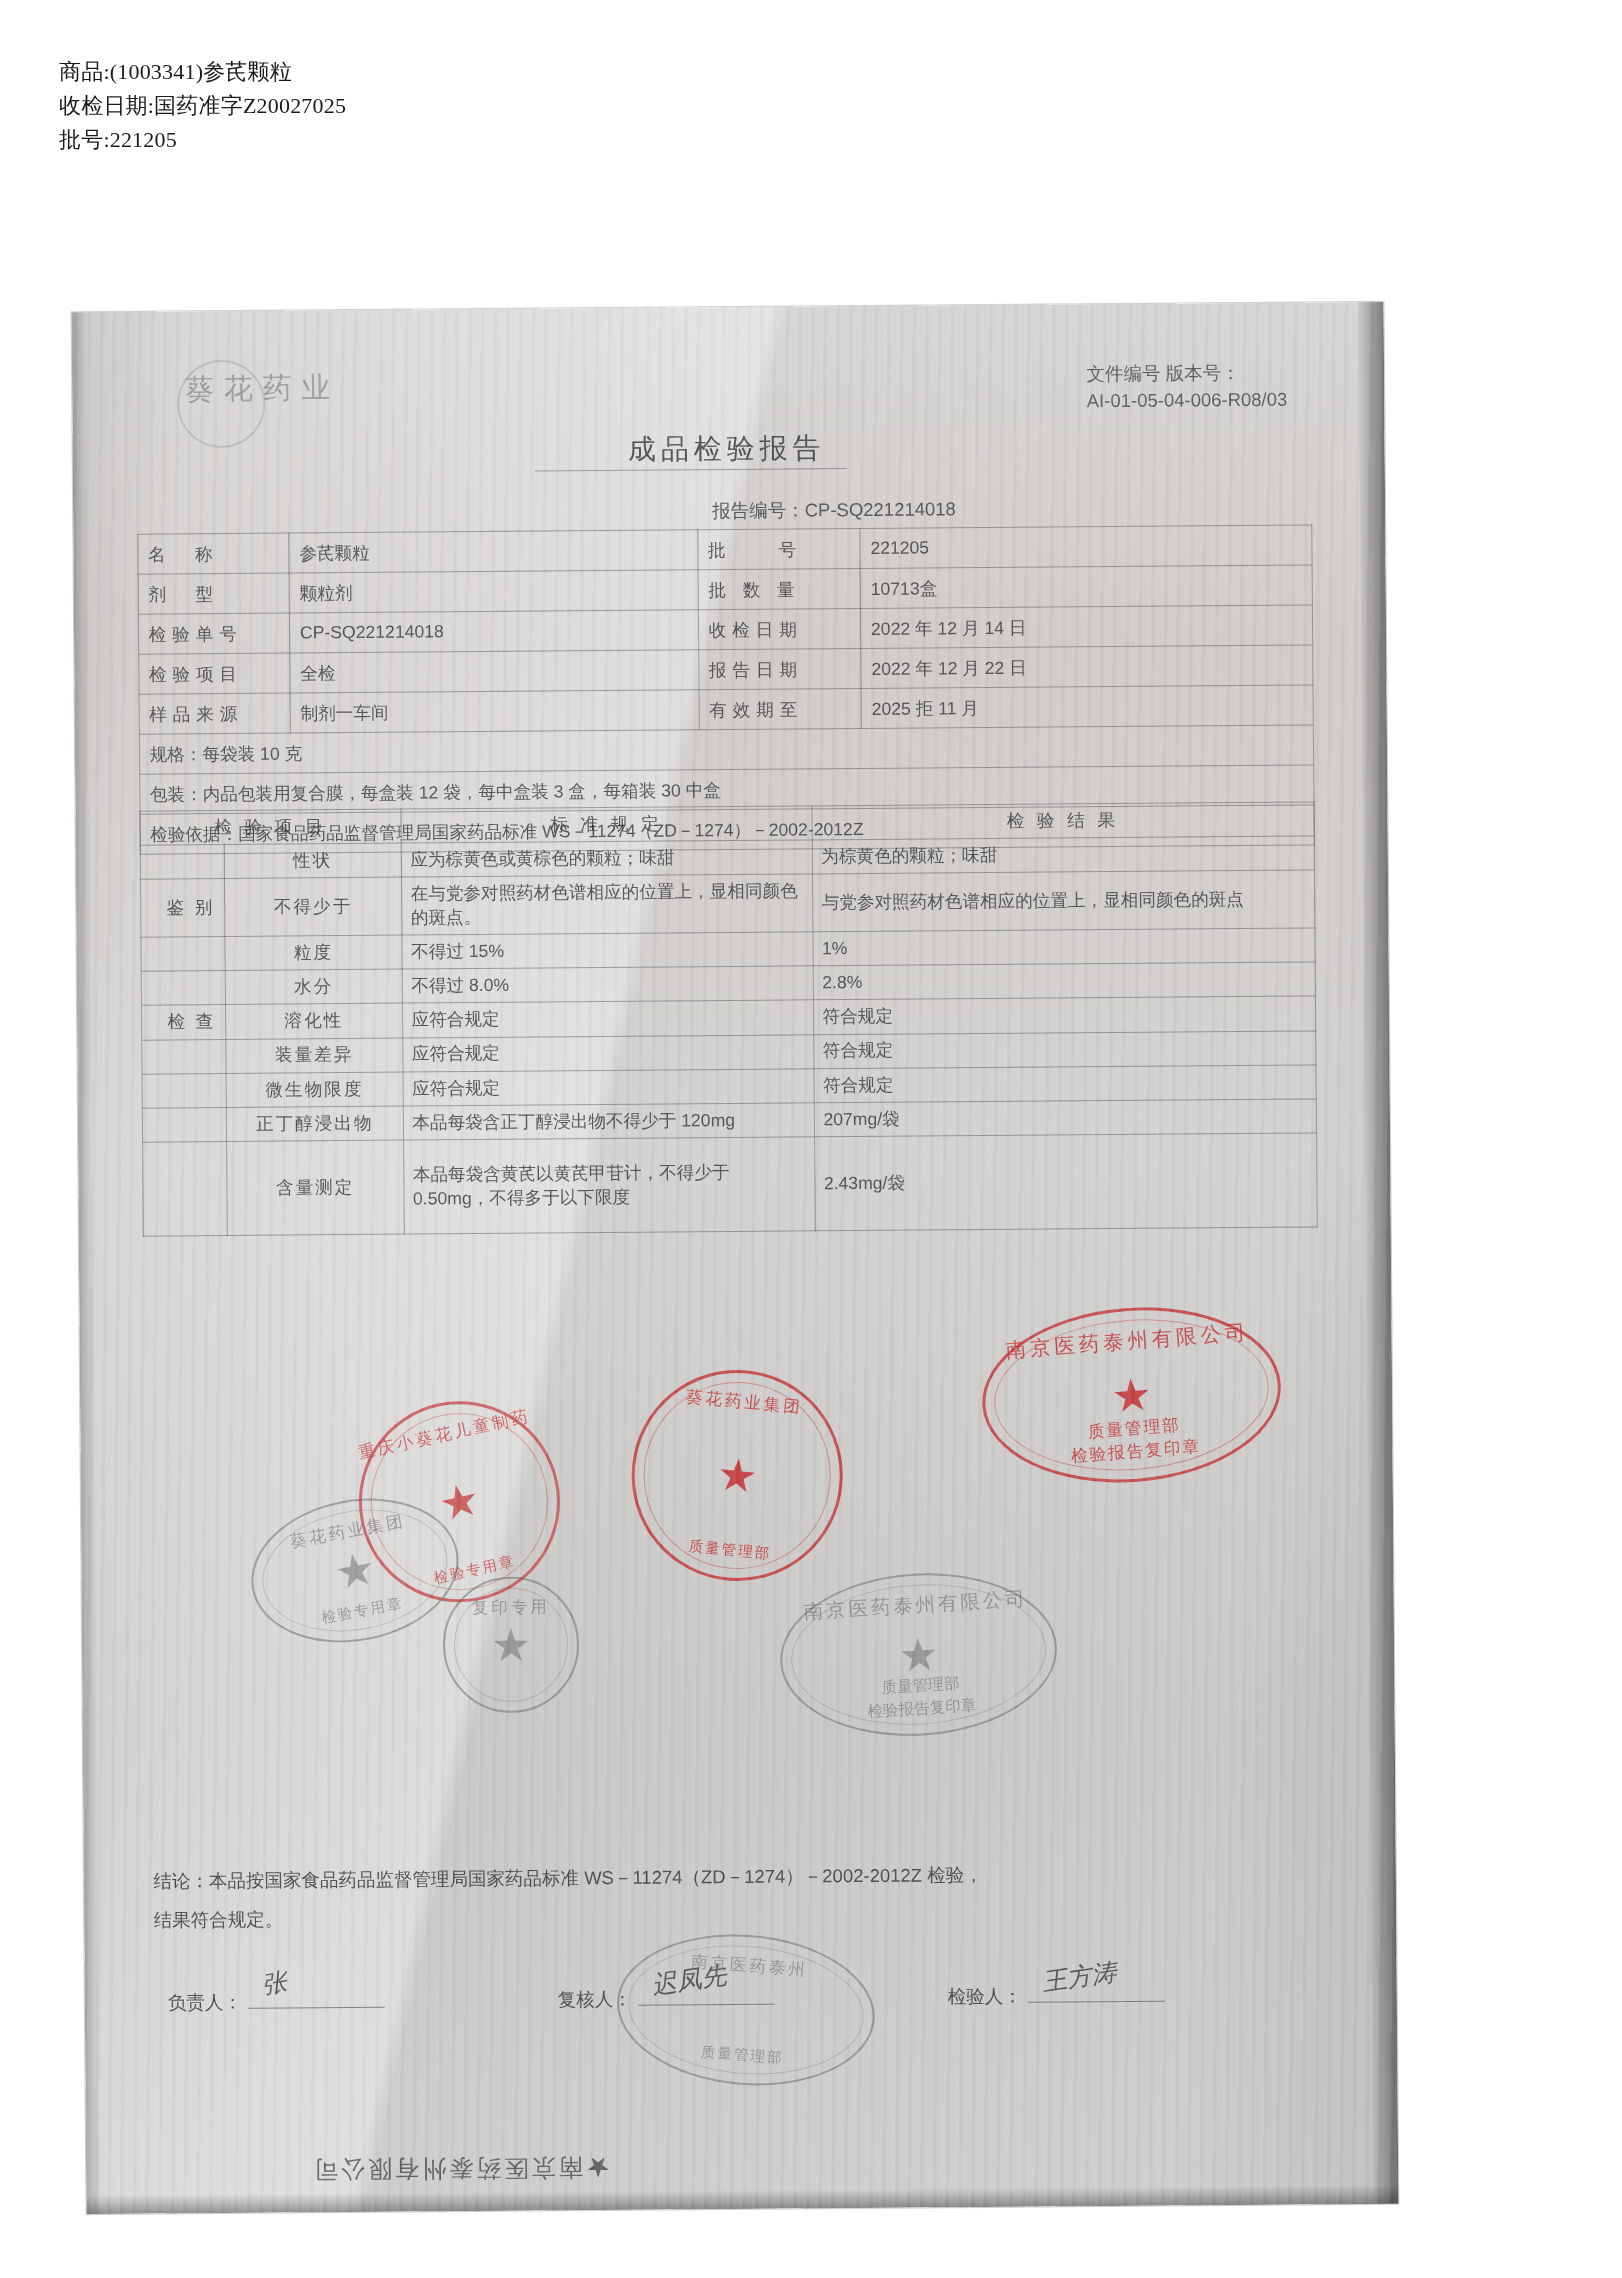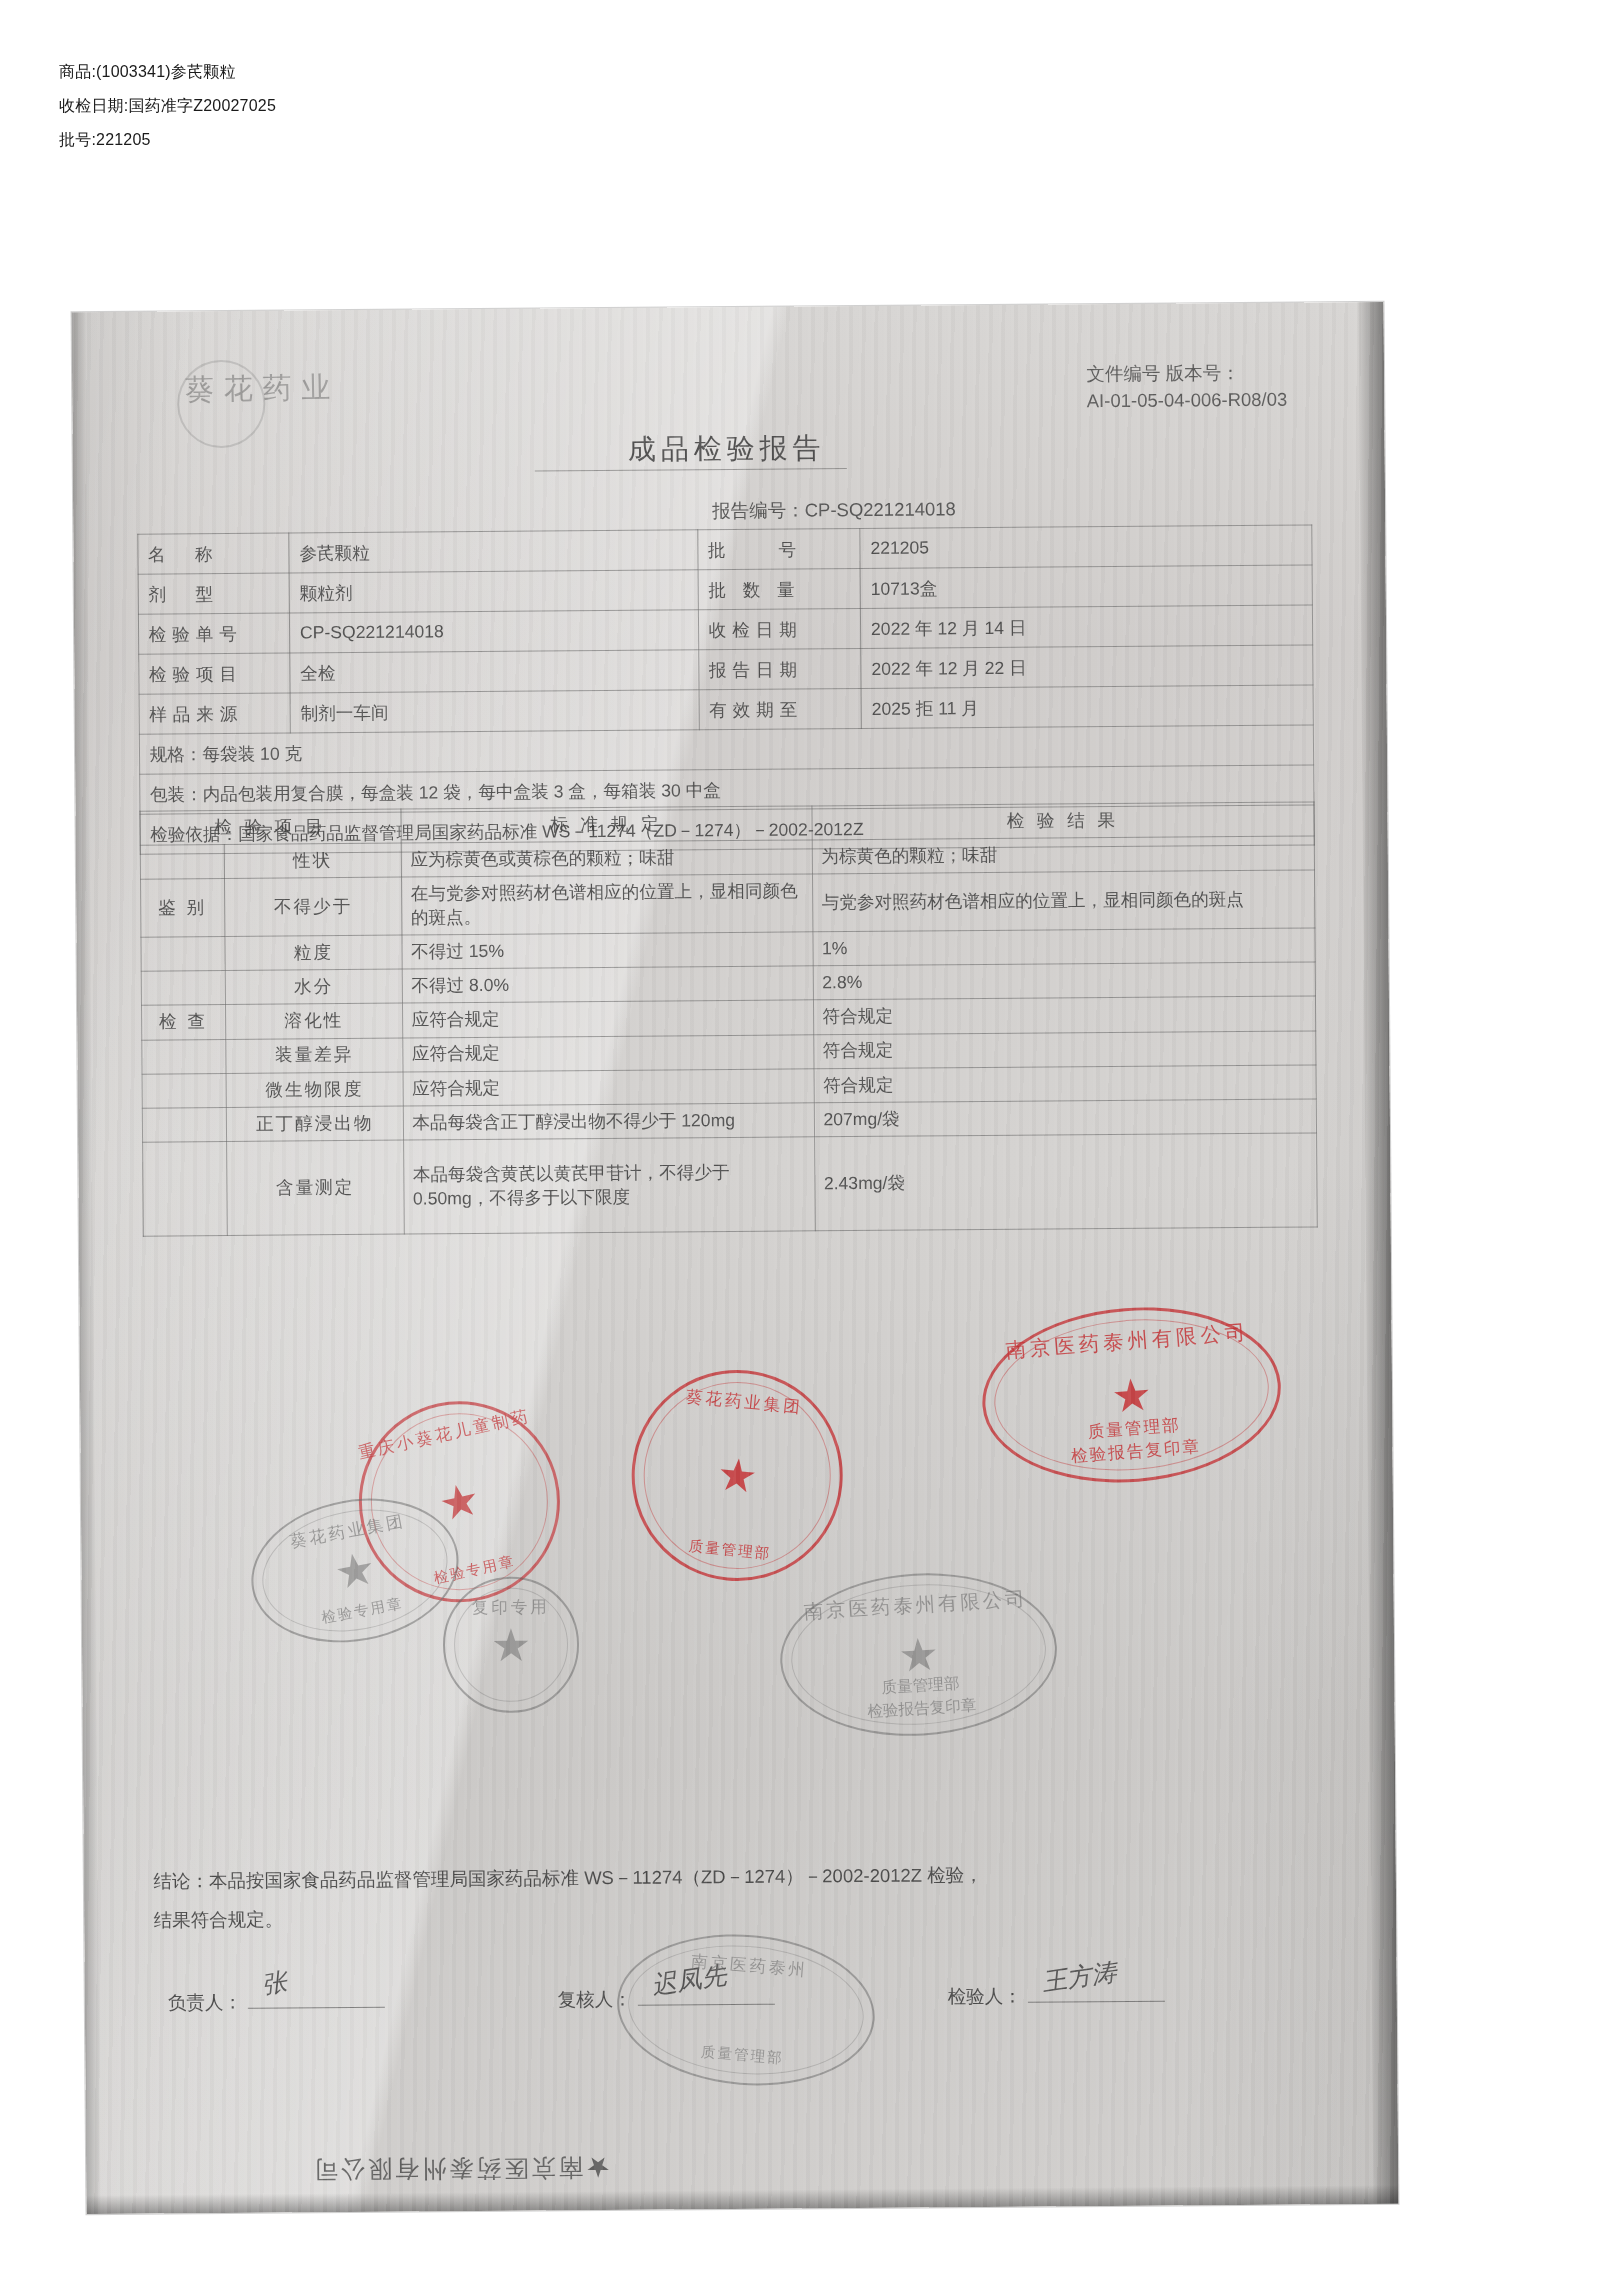--- a/index.html
+++ b/index.html
@@ -15,24 +15,25 @@
     position: relative;
     overflow: hidden;
   }
 
   
   .meta {
     position: absolute;
     left: 59px;
     top: 55px;
     width: 1170px;
-    font-size: 16px;
+    font-size: 22px;
     line-height: 34px;
     color: #1a1a1a;
     letter-spacing: 0.2px;
+    font-family: Liberation Serif, serif;
   }
   .meta div { white-space: nowrap; }
 
   
   .scan-wrap {
     position: absolute;
     left: 59px;
     top: 283px;
     width: 1385px;
     height: 1960px;
@@ -166,21 +167,21 @@
   table.result td {
     border: 1px solid rgba(90,90,90,0.55);
     padding: 4.9px 8.8px;
     vertical-align: middle;
     line-height: 23.4px;
   }
   table.result td.h {
     text-align: center;
     letter-spacing: 3.9px;
   }
-  .col-a { width: 68px; text-align: center; letter-spacing: 2.9px;}
+  .col-a { width: 68px; text-align: right; letter-spacing: 2.9px;}
   .col-b { width: 166px; text-align: center; letter-spacing: 2px;}
   .col-c { width: 410px; }
   .col-d { width: 507px; }
 
   .conclusion {
     position: absolute;
     left: 15.6px;
     top: 1521px;
     width: 1151px;
     font-size: 18.5px;

